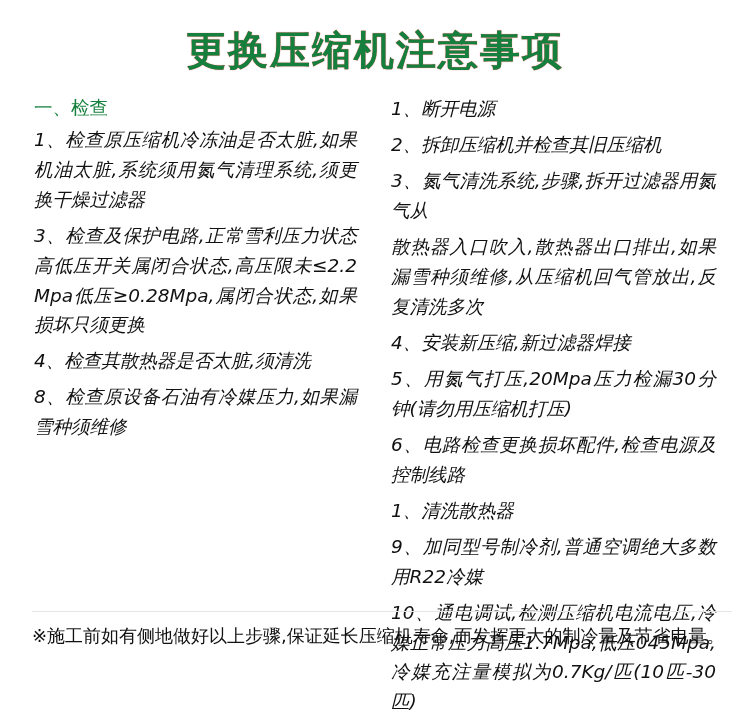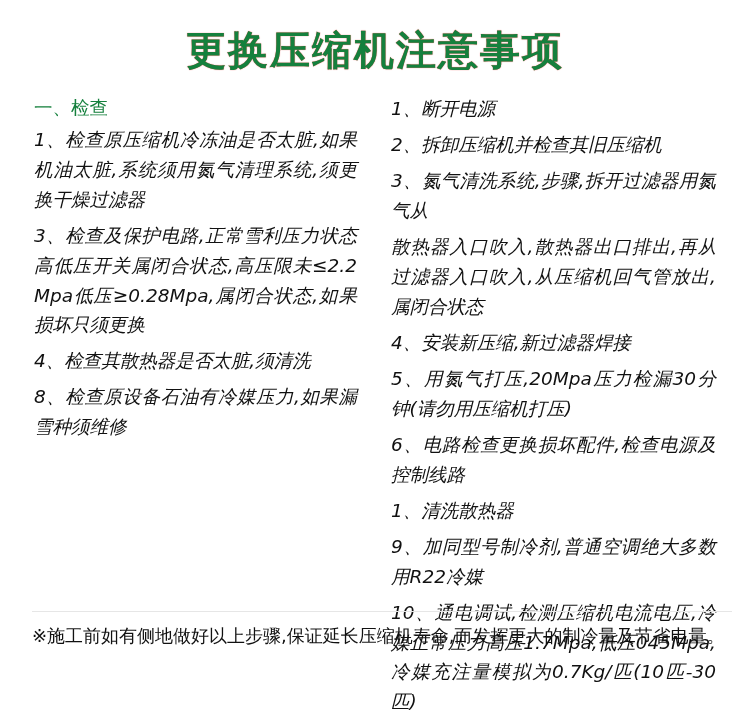--- a/index.html
+++ b/index.html
@@ -93,21 +93,21 @@
       <p class="para">1、检查原压缩机冷冻油是否太脏,如果机油太脏,系统须用氮气清理系统,须更换干燥过滤器</p>
       <p class="para">3、检查及保护电路,正常雪利压力状态高低压开关属闭合状态,高压限未≤2.2Mpa低压≥0.28Mpa,属闭合状态,如果损坏只须更换</p>
       <p class="para">4、检查其散热器是否太脏,须清洗</p>
       <p class="para">8、检查原设备石油有冷媒压力,如果漏雪种须维修</p>
     </div>
 
     <div class="col col-right">
       <p class="para">1、断开电源</p>
       <p class="para">2、拆卸压缩机并检查其旧压缩机</p>
       <p class="para">3、氮气清洗系统,步骤,拆开过滤器用氮气从</p>
-      <p class="para">散热器入口吹入,散热器出口排出,再从过滤器入口吹入,从压缩机回气管放出,属闭合状态</p>
+      <p class="para">散热器入口吹入,散热器出口排出,如果漏雪种须维修,从压缩机回气管放出,反复清洗多次</p>
       <p class="para">4、安装新压缩,新过滤器焊接</p>
       <p class="para">5、用氮气打压,20Mpa压力检漏30分钟(请勿用压缩机打压)</p>
       <p class="para">6、电路检查更换损坏配件,检查电源及控制线路</p>
       <p class="para">1、清洗散热器</p>
       <p class="para">9、加同型号制冷剂,普通空调绝大多数用R22冷媒</p>
       <p class="para">10、通电调试,检测压缩机电流电压,冷媒正常压力高压1.7Mpa,低压045Mpa,冷媒充注量模拟为0.7Kg/匹(10匹-30匹)</p>
     </div>
 
   </div>
 

